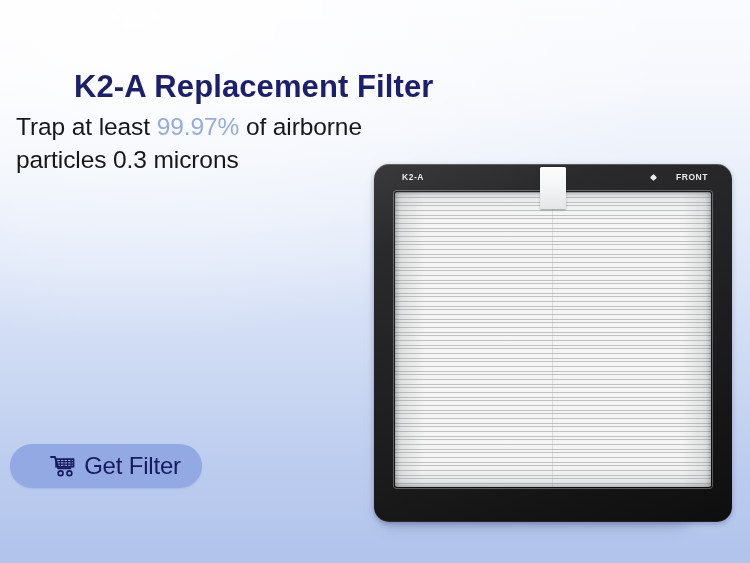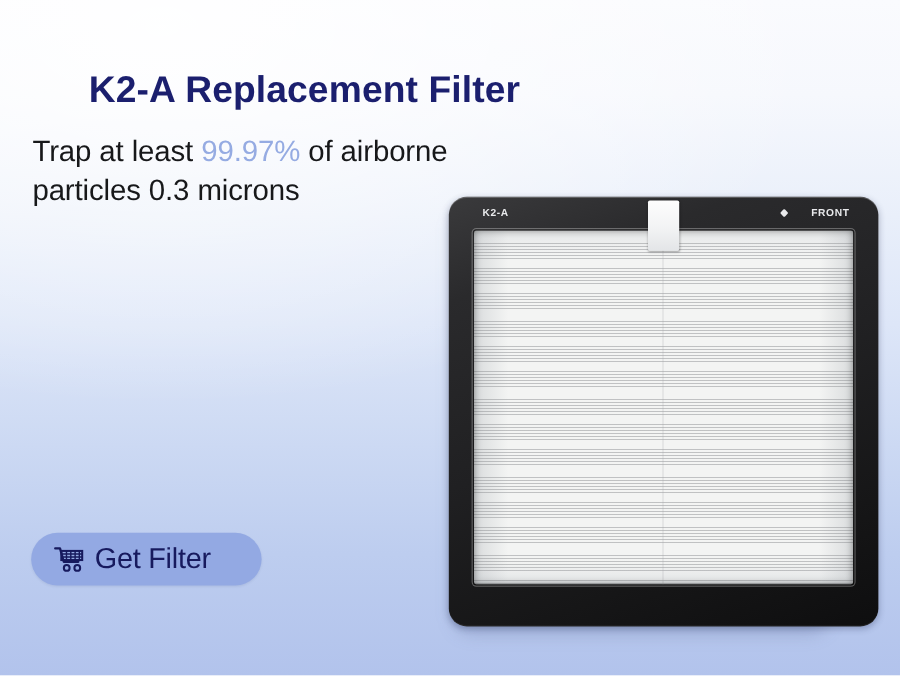--- a/index.html
+++ b/index.html
@@ -43,59 +43,59 @@
   .copy {
     position: absolute;
     left: 0;
     top: 0;
     width: 400px;
     z-index: 4;
   }
   .headline {
     position: absolute;
     left: 74px;
-    top: 56px;
+    top: 68px;
     margin: 0;
     font-size: 31px;
     line-height: 38px;
     font-weight: bold;
     color: #1b1f6e;
     letter-spacing: 0.1px;
     white-space: nowrap;
   }
   .subhead {
     position: absolute;
-    left: 27px;
+    left: 16px;
     top: 110px;
     margin: 0;
     width: 420px;
     font-size: 24.5px;
     line-height: 33px;
     font-weight: normal;
     color: #17181a;
     letter-spacing: -0.1px;
   }
   .subhead .hl {
     color: #95abe2;
   }
 
   
   .cta {
     position: absolute;
-    left: 26px;
+    left: 10px;
     top: 444px;
     width: 192px;
     height: 44px;
     border: none;
     border-radius: 22px;
     background: #93a9e3;
     color: #171a5e;
     display: flex;
     align-items: center;
-    justify-content: flex-start;
+    justify-content: center;
     padding: 0 0 0 18px;
     box-sizing: border-box;
     cursor: pointer;
     z-index: 5;
     box-shadow: 0 1px 2px rgba(40,55,110,0.10);
   }
   .cta .cart-icon {
     display: inline-flex;
     align-items: center;
     justify-content: center;

